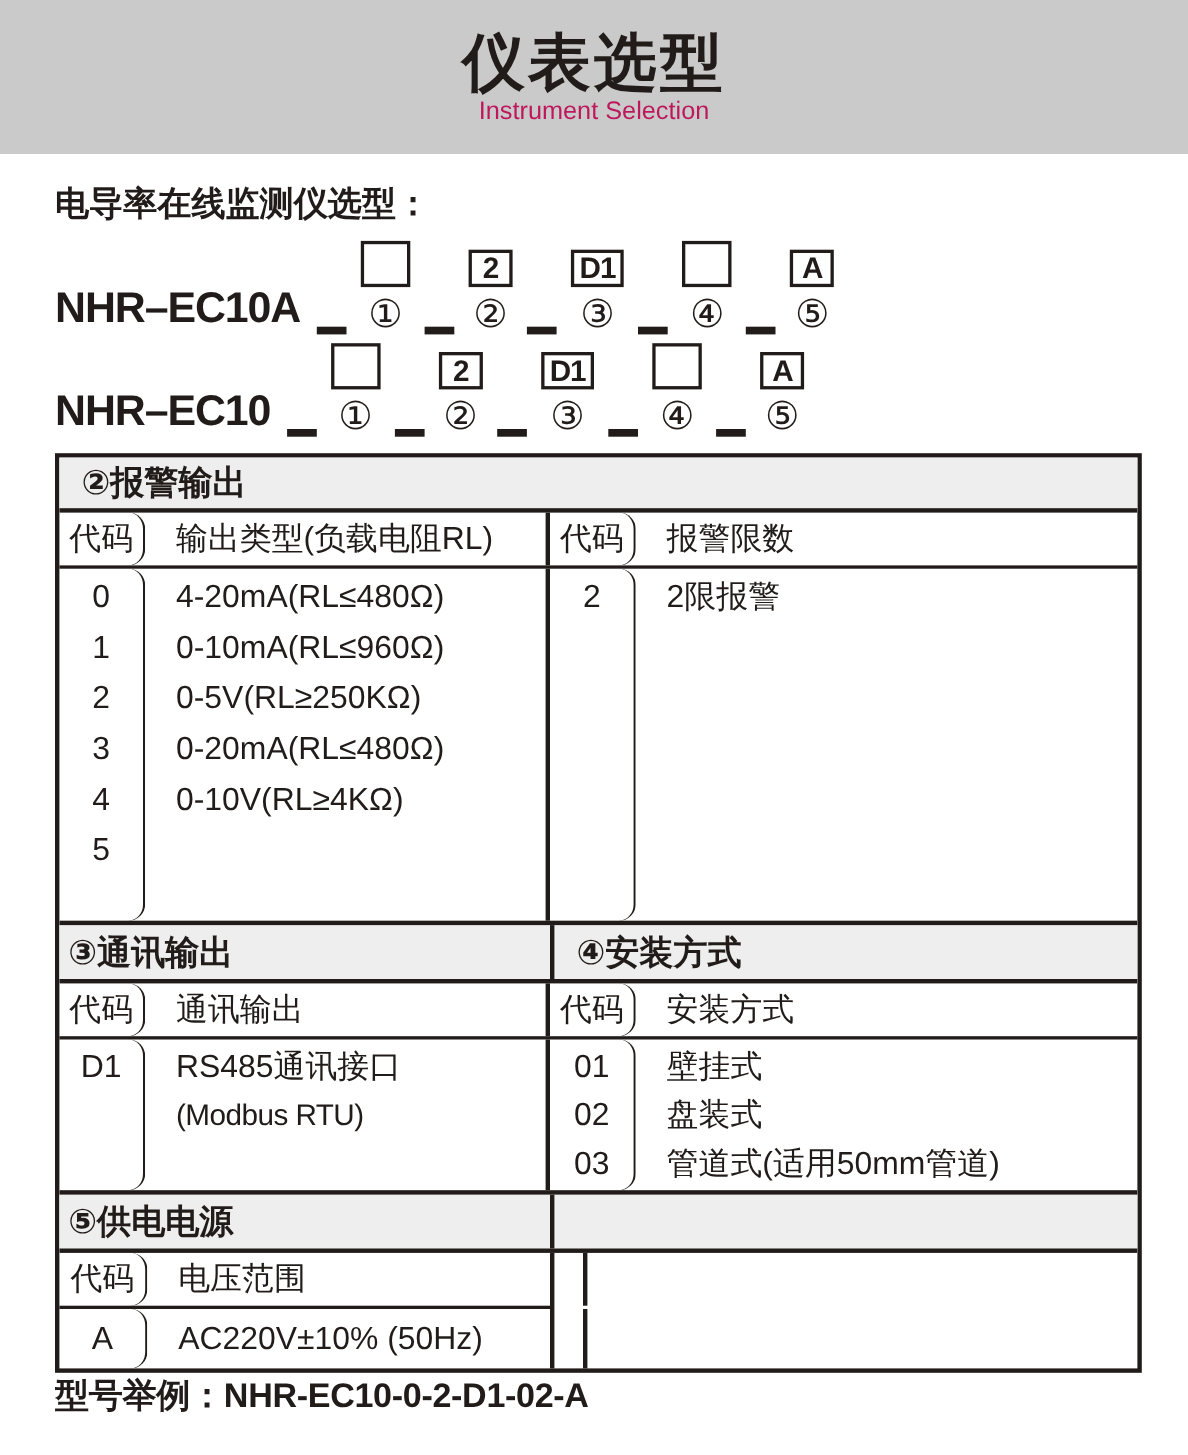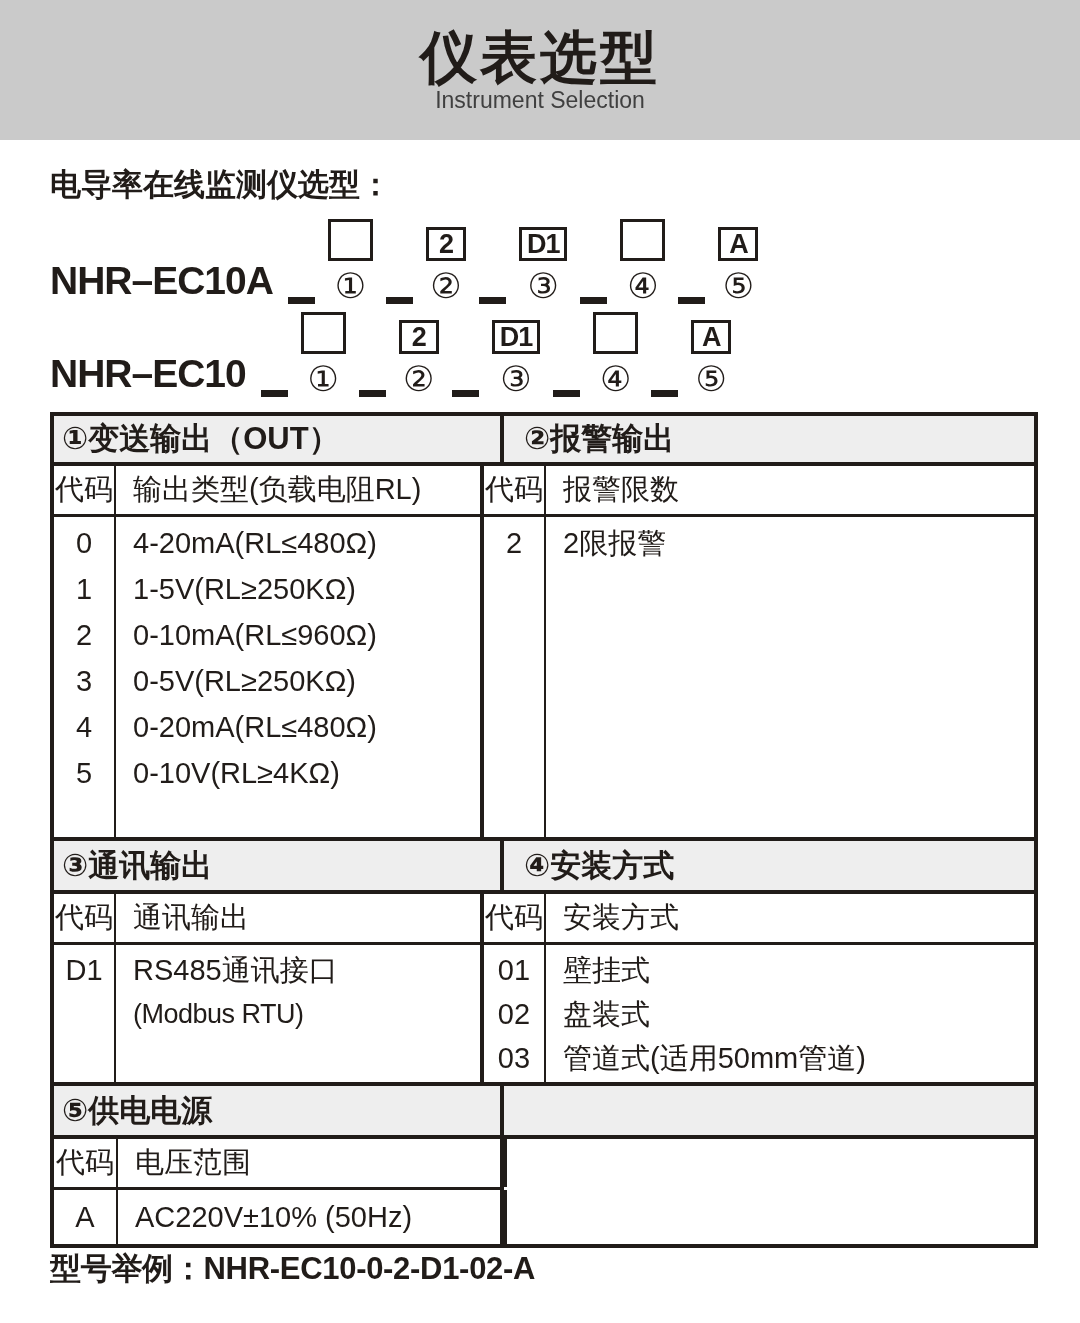--- a/index.html
+++ b/index.html
@@ -9,21 +9,21 @@
     font-family:"Liberation Sans","DejaVu Sans",sans-serif;
     overflow:hidden;
   }
 
   
   .banner {
     height:140px; background:#cacaca;
     display:flex; flex-direction:column; align-items:center; justify-content:center;
   }
   .page-title { font-size:57px; font-weight:700; line-height:60px; letter-spacing:3px; }
-  .page-subtitle { font-size:23px; line-height:27px; font-weight:400; color:#404040;text-align:right; }
+  .page-subtitle { font-size:23px; line-height:27px; font-weight:400; color:#be185d;text-align:right; }
 
   
   .content { padding:0 42px 0 50px; }
   .intro { margin-top:28px; font-size:31px; font-weight:700; line-height:34px; }
 
   
   .model-line { display:flex; align-items:flex-end; margin-top:14px; height:88px; }
   .model-line.second { margin-top:5px; }
   .model-label { font-size:39px; font-weight:700; line-height:46px; letter-spacing:-1px; margin-right:2px; white-space:nowrap; }
   .dash { width:27px; height:7px; background:currentColor; margin:19px 13px 0 13px; flex:none; }
@@ -41,22 +41,22 @@
   .sel-table { margin-top:15px; width:988px; border:4px solid currentColor; box-sizing:border-box; }
   .trow { display:flex; box-sizing:border-box; }
   .trow > div { box-sizing:border-box; }
 
   .sec-head { height:50px; background:#eeeeee; border-bottom:4px solid currentColor; font-size:31px; font-weight:700; }
   .sec-head.mid { border-top:4px solid currentColor; height:57px;text-align:center; }
   .head-left { width:450px; border-right:4px solid currentColor; display:flex; align-items:center; padding-left:8px; }
   .head-right { flex:1; display:flex; align-items:center; padding-left:20px; }
 
   .sub-head { height:51px; border-bottom:3px solid currentColor; font-size:29px; }
-  .code-col { width:62px; border-right:2px solid currentColor; text-align:center; flex:none; }
-  .desc-col { width:368px; border-right:4px solid currentColor; padding-left:17px; flex:none; }
+  .code-col { width:78px; border-right:2px solid currentColor; text-align:center; flex:none;border-radius:15px; }
+  .desc-col { width:368px; border-right:4px solid currentColor; padding-left:28px; flex:none; }
   .desc-col.last { flex:1; width:auto; border-right:none; }
   .sub-head .code-col, .sub-head .desc-col { display:flex; align-items:center; }
   .sub-head .code-col { justify-content:center; }
 
   .data-area { font-size:29px; }
   .data-area .code-col, .data-area .desc-col { padding-top:3px; }
   .line { line-height:46px; white-space:nowrap; }
   .data1 { height:320px; }
   .data2 { height:137px; }
   .data2 .line { line-height:44px; }
@@ -140,21 +140,20 @@
     <span class="dash"></span>
     <span class="seg">
       <span class="slot-box small">A</span>
       <span class="marker">⑤</span>
     </span>
   </div>
 
   <div class="sel-table">
 
     <div class="trow sec-head">
-      <div class="head-left">①变送输出（OUT）</div>
       <div class="head-right">②报警输出</div>
     </div>
 
     <div class="trow sub-head">
       <div class="code-col">代码</div>
       <div class="desc-col">输出类型(负载电阻RL)</div>
       <div class="code-col">代码</div>
       <div class="desc-col last">报警限数</div>
     </div>
 
@@ -162,21 +161,20 @@
       <div class="code-col">
         <div class="line">0</div>
         <div class="line">1</div>
         <div class="line">2</div>
         <div class="line">3</div>
         <div class="line">4</div>
         <div class="line">5</div>
       </div>
       <div class="desc-col">
         <div class="line">4-20mA(RL≤480Ω)</div>
-        <div class="line">1-5V(RL≥250KΩ)</div>
         <div class="line">0-10mA(RL≤960Ω)</div>
         <div class="line">0-5V(RL≥250KΩ)</div>
         <div class="line">0-20mA(RL≤480Ω)</div>
         <div class="line">0-10V(RL≥4KΩ)</div>
       </div>
       <div class="code-col">
         <div class="line">2</div>
       </div>
       <div class="desc-col last">
         <div class="line">2限报警</div>

